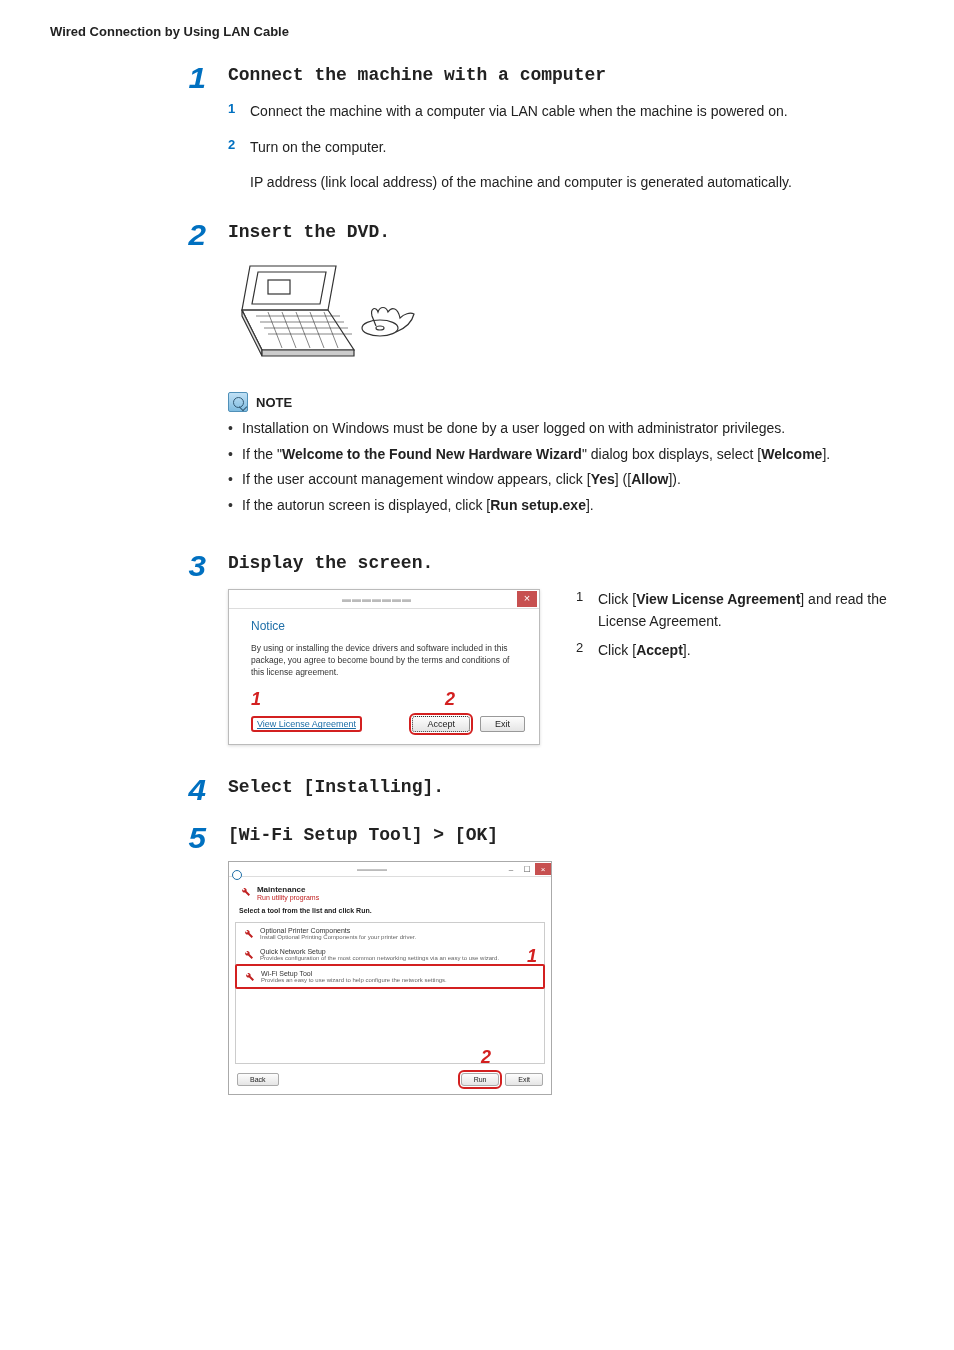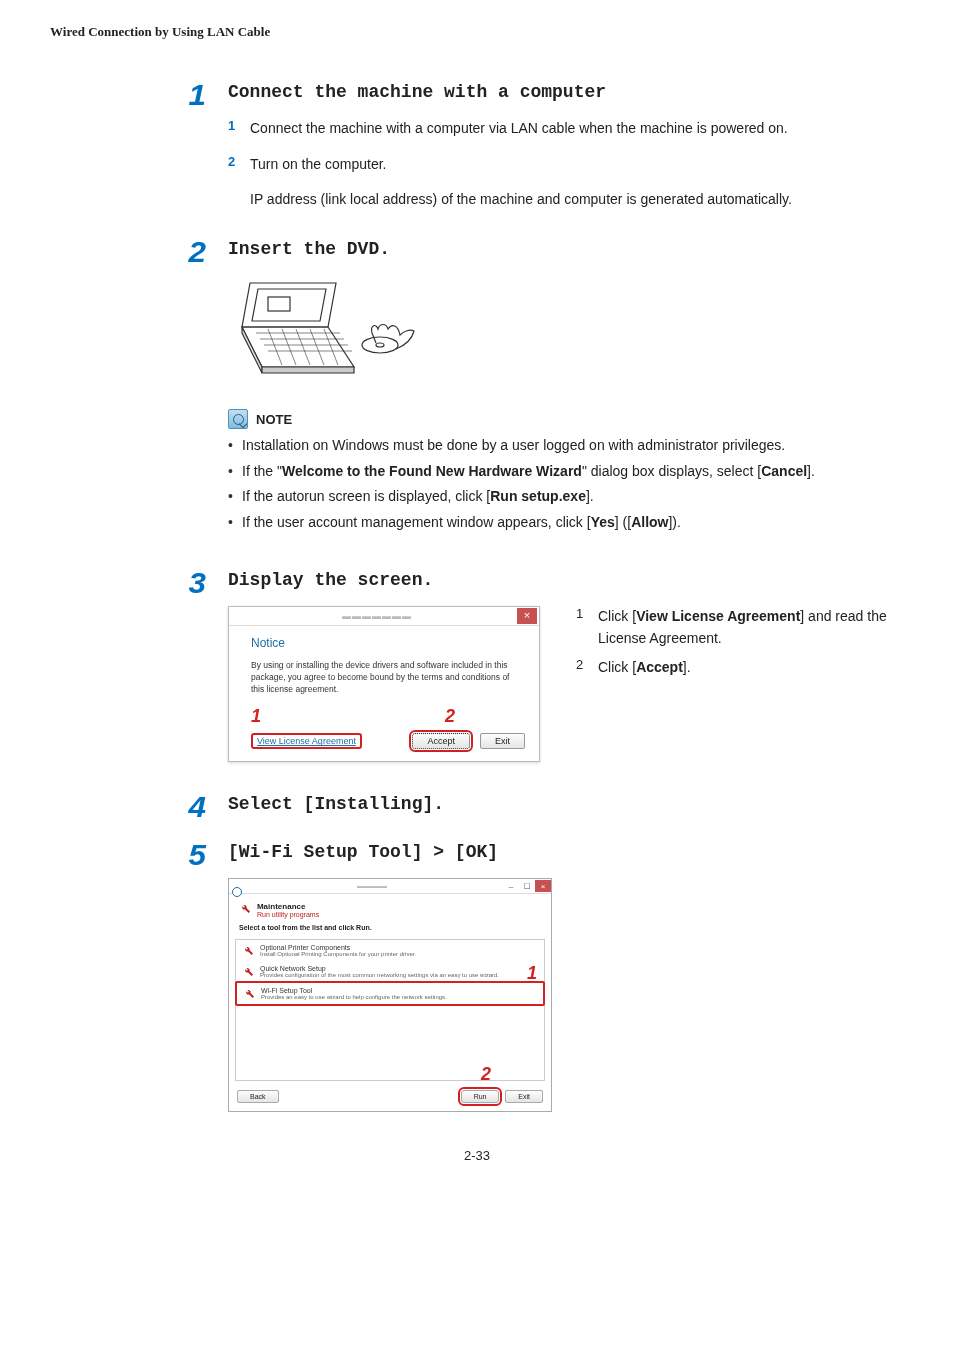--- a/index.html
+++ b/index.html
@@ -17,22 +17,21 @@
   .breadcrumb {
     font-size: 13px;
     color: #555;
     padding-bottom: 10px;
     border-bottom: 2px solid #1e88c7;
     margin-bottom: 28px;
   }
   .section-title {
     font-weight: bold;
     font-size: 13px;
-    margin-bottom: 40px;
-    font-family: Liberation Serif, serif;
+    margin-bottom: 24px;
   }
   .step-row {
     display: flex;
     margin-bottom: 8px;
   }
   .step-num-col {
     width: 178px;
     flex: 0 0 178px;
     text-align: right;
     padding-right: 22px;
@@ -320,27 +319,27 @@
       <div class="note-box">
         <div class="note-header">
           <span class="note-icon">
               <span class="note-icon-inner"></span>
             </span>
           <span class="note-label">NOTE</span>
         </div>
         <ul class="bullet-list">
           <li>Installation on Windows must be done by a user logged on with administrator privileges.</li>
           <li>
-            <span>If the "</span><b>Welcome to the Found New Hardware Wizard</b><span>" dialog box displays, select [</span><b>Cancel</b><span>].</span>
+            <span>If the "</span><b>Welcome to the Found New Hardware Wizard</b><span>" dialog box displays, select [</span><b>Welcome</b><span>].</span>
+          </li>
+          <li>
+            <span>If the user account management window appears, click [</span><b>Yes</b><span>] ([</span><b>Allow</b><span>]).</span>
           </li>
           <li>
             <span>If the autorun screen is displayed, click [</span><b>Run setup.exe</b><span>].</span>
-          </li>
-          <li>
-            <span>If the user account management window appears, click [</span><b>Yes</b><span>] ([</span><b>Allow</b><span>]).</span>
           </li>
         </ul>
       </div>
     </div>
   </div>
 
   <div class="step-row" style="margin-top:30px;">
     <div class="step-num-col"><span class="big-num">3</span></div>
     <div class="step-body">
       <h3 class="step-heading">Display the screen.</h3>
@@ -458,15 +457,14 @@
             &nbsp;
             <span class="fbtn">Exit</span>
           </span>
         </div>
         <span class="callout-num callout1">1</span>
         <span class="callout-num callout2">2</span>
       </div>
     </div>
   </div>
 
-  <div class="page-num">2-33</div>
 
 </div>
 
 </body></html>

